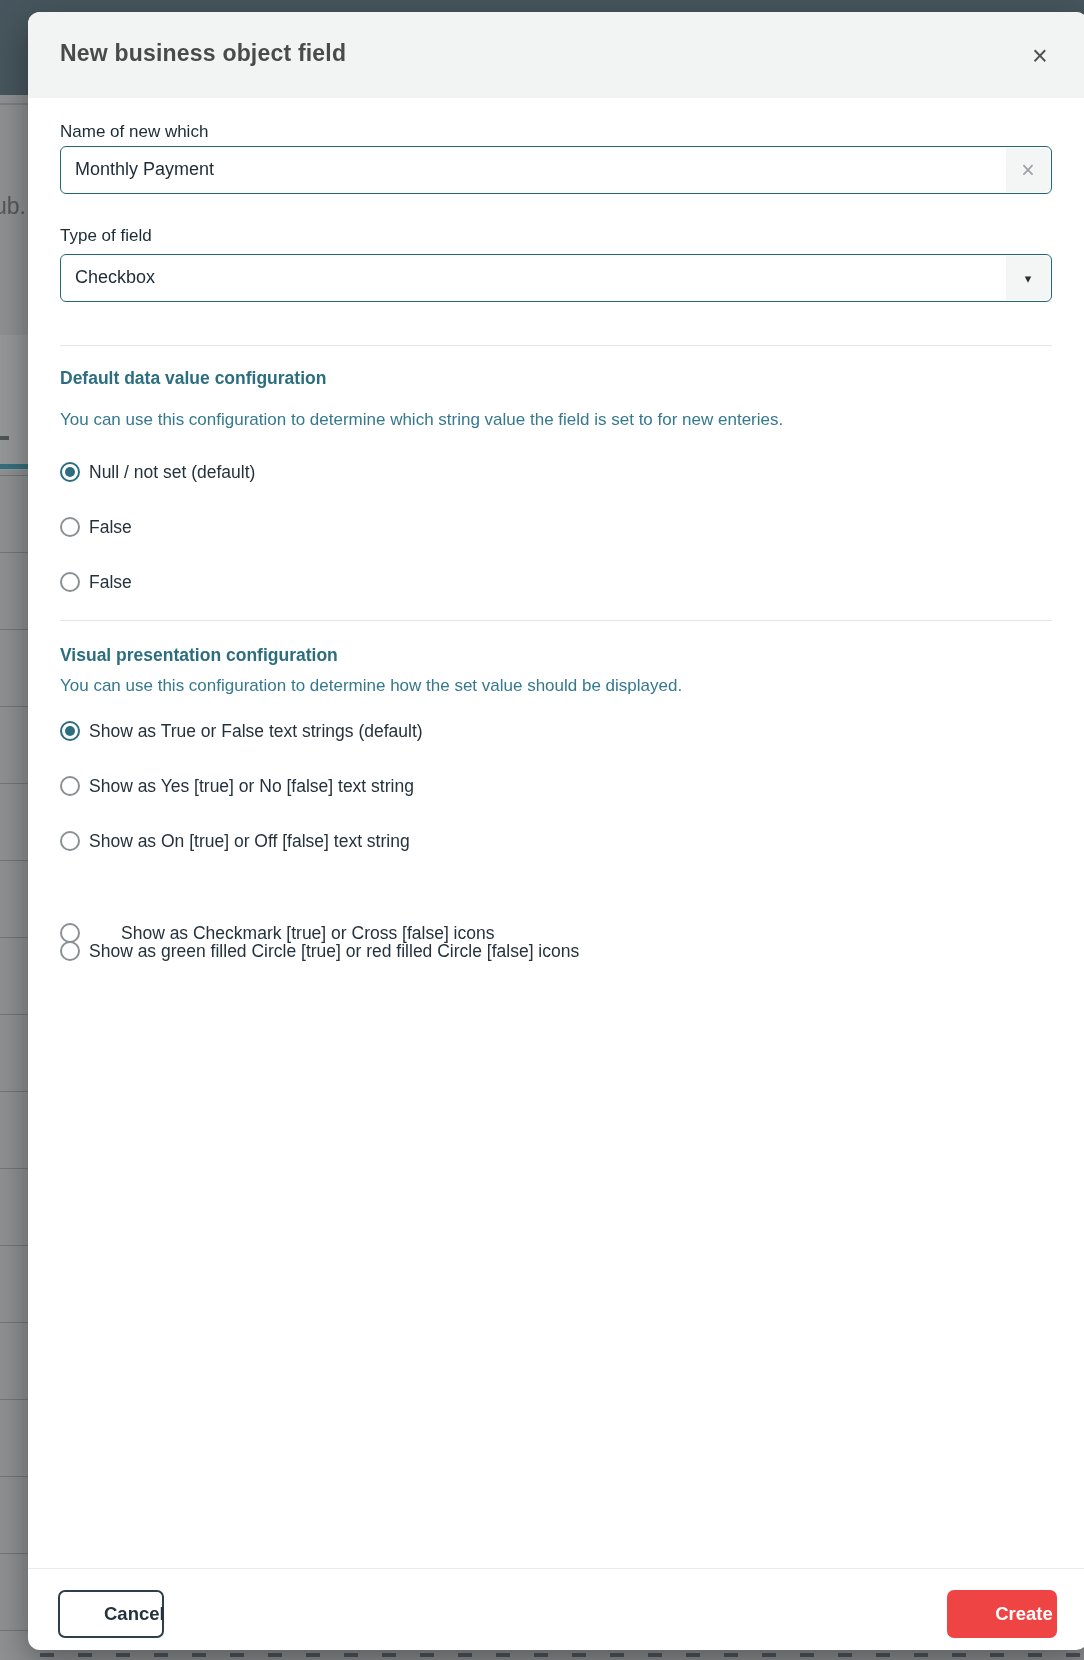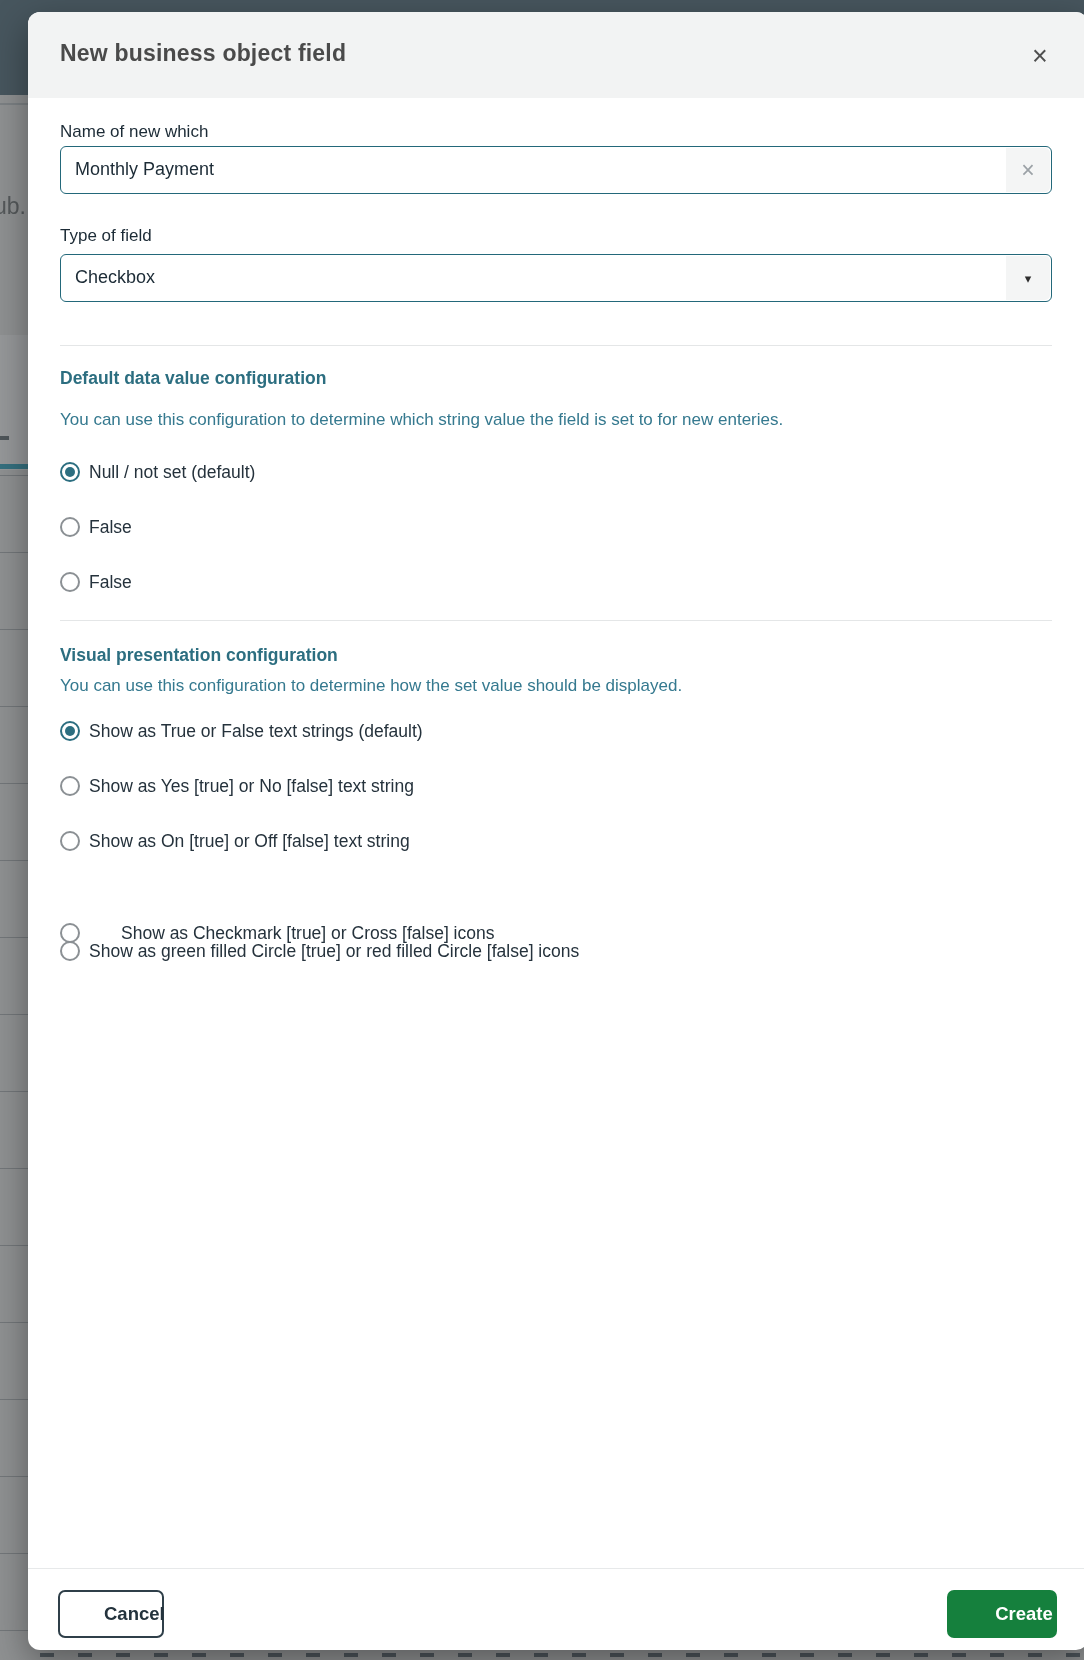--- a/index.html
+++ b/index.html
@@ -69,21 +69,21 @@
                       border-radius:50%; background:#2c6e80; }
   .radio-label { margin-left:9px; font-size:17.5px; color:#25323c; white-space:nowrap; }
 
   .r-d1 { top:450px; } .r-d2 { top:505px; } .r-d3 { top:560px; }
   .r-v1 { top:709px; } .r-v2 { top:764px; } .r-v3 { top:819px; }
   .r-v4 { top:911px;gap:32px; } .r-v5 { top:929px; }
 
   .btn { position:absolute; top:1578px; height:48px; border-radius:7px; font-size:18.5px;
          font-weight:700; cursor:pointer; font-family:"Liberation Sans", sans-serif;padding-left:44px; }
   .btn-cancel { left:30px; width:106px; background:#ffffff; border:2px solid #2f3f49; color:#24333d; }
-  .btn-create { right:31px; width:110px; background:#15803d; border:none; color:#ffffff; }
+  .btn-create { right:31px; width:110px; background:#ef4444; border:none; color:#ffffff; }
 </style>
 </head>
 <body>
 
 <div class="canvas">
 
   <div class="bd-header"></div>
   <div class="bd-header-edge"></div>
   <div class="bd-partial-title">ub.</div>
   <div class="bd-tabbar"></div>

